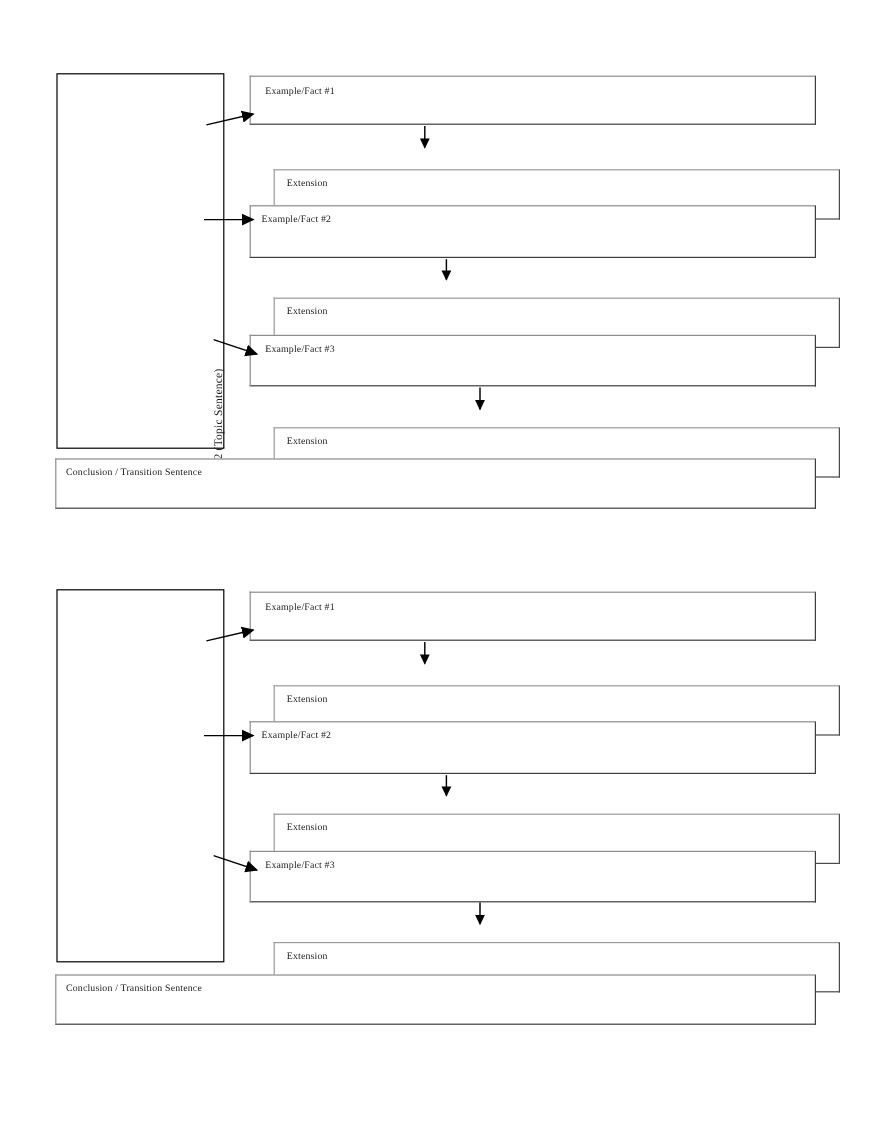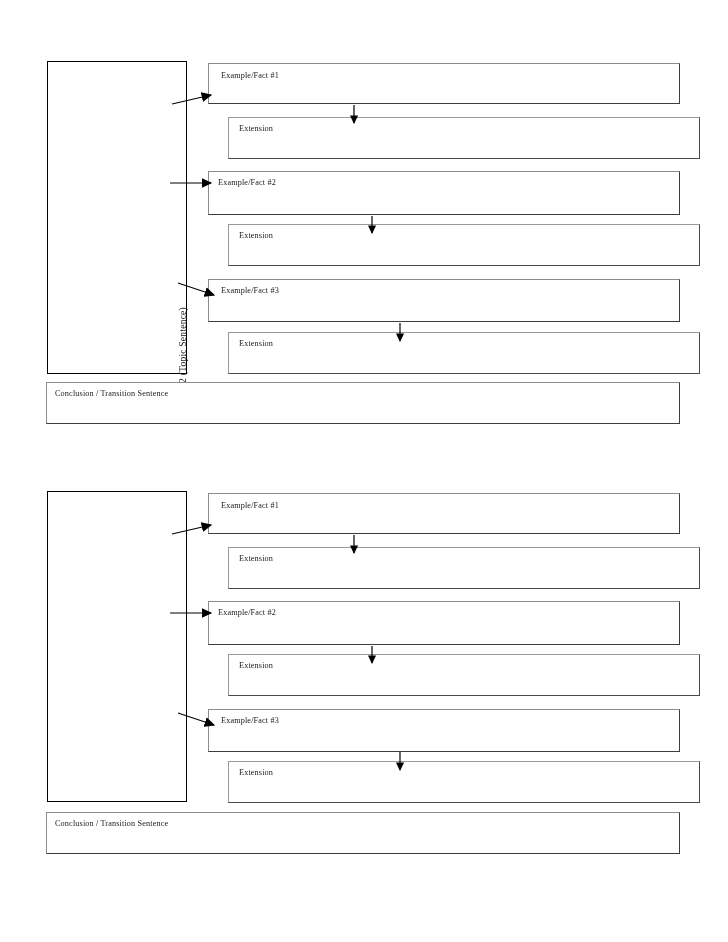--- a/index.html
+++ b/index.html
@@ -40,20 +40,21 @@
     border: 1px solid #8c8c8c;
     border-right-color: #3d3d3d;
     border-bottom-color: #3d3d3d;
   }
 
   
   .ext-box {
     border: 1px solid #9a9a9a;
     border-right-color: #4a4a4a;
     border-bottom-color: #4a4a4a;
+    margin-top: 24px;
   }
 
   
   .concl-box {
     border: 1px solid #8c8c8c;
     border-right-color: #3d3d3d;
     border-bottom-color: #3d3d3d;
     text-align: right;
   }
 

